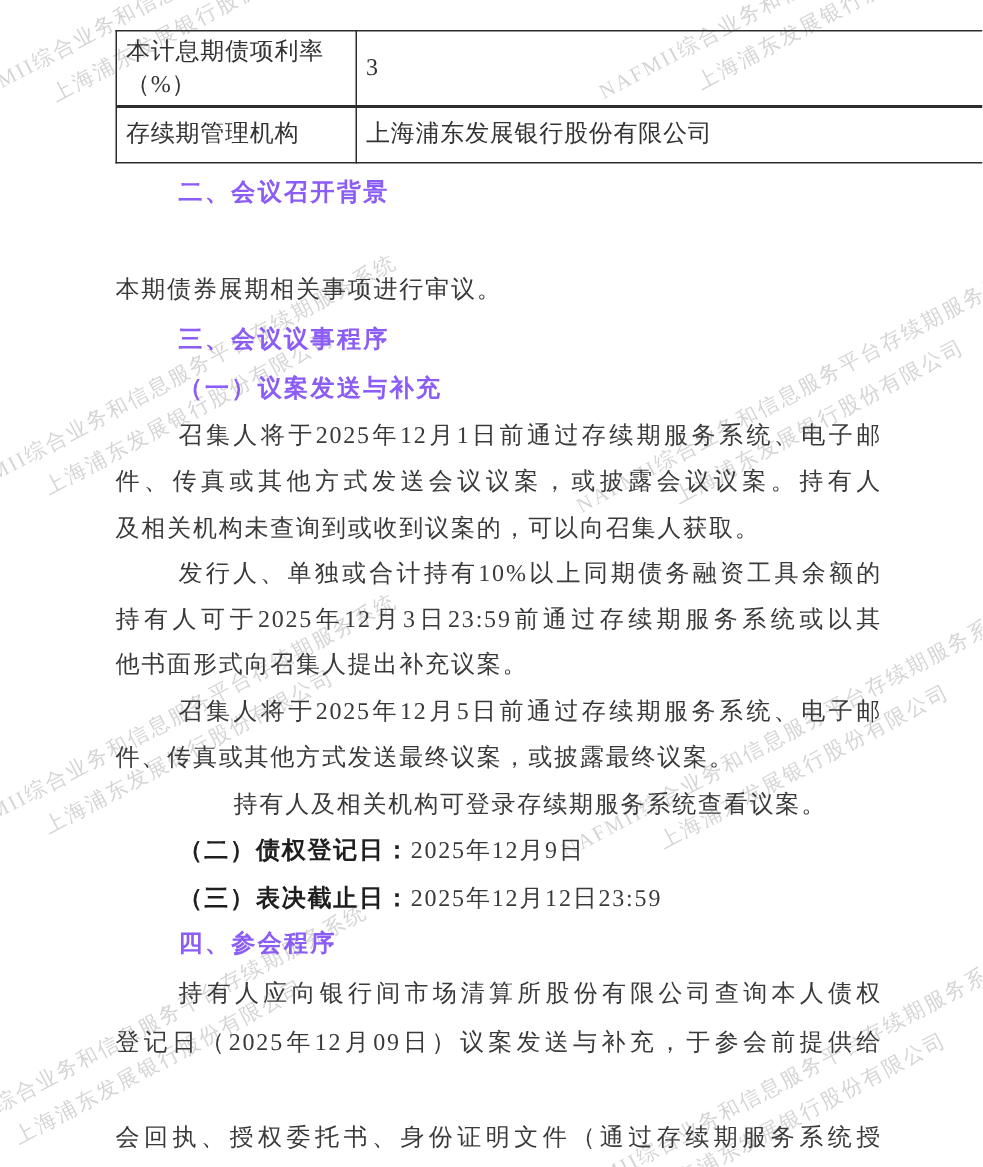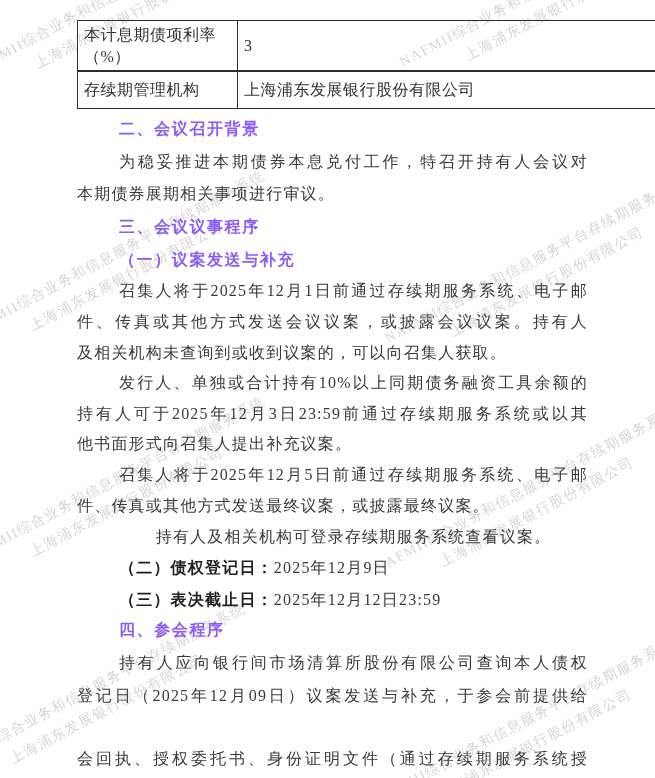--- a/index.html
+++ b/index.html
@@ -121,21 +121,20 @@
       <td>3</td>
     </tr>
     <tr class="r2">
       <td class="c1">存续期管理机构</td>
       <td>上海浦东发展银行股份有限公司</td>
     </tr>
   </tbody>
     </table>
 
   <div class="ln hd ind" style="top:118px;">二、会议召开背景</div>
-  <div class="ln ind j" style="top:151px;">为稳妥推进本期债券本息兑付工作，特召开持有人会议对</div>
   <div class="ln" style="top:183px;">本期债券展期相关事项进行审议。</div>
   <div class="ln hd ind" style="top:216px;">三、会议议事程序</div>
   <div class="ln hd ind" style="top:249px;">（一）议案发送与补充</div>
   <div class="ln ind j" style="top:280px;">召集人将于2025年12月1日前通过存续期服务系统、电子邮</div>
   <div class="ln j" style="top:311px;">件、传真或其他方式发送会议议案，或披露会议议案。持有人</div>
   <div class="ln" style="top:342px;">及相关机构未查询到或收到议案的，可以向召集人获取。</div>
   <div class="ln ind j" style="top:372px;">发行人、单独或合计持有10%以上同期债务融资工具余额的</div>
   <div class="ln j" style="top:403px;">持有人可于2025年12月3日23:59前通过存续期服务系统或以其</div>
   <div class="ln" style="top:433px;">他书面形式向召集人提出补充议案。</div>
   <div class="ln ind j" style="top:464px;">召集人将于2025年12月5日前通过存续期服务系统、电子邮</div>

